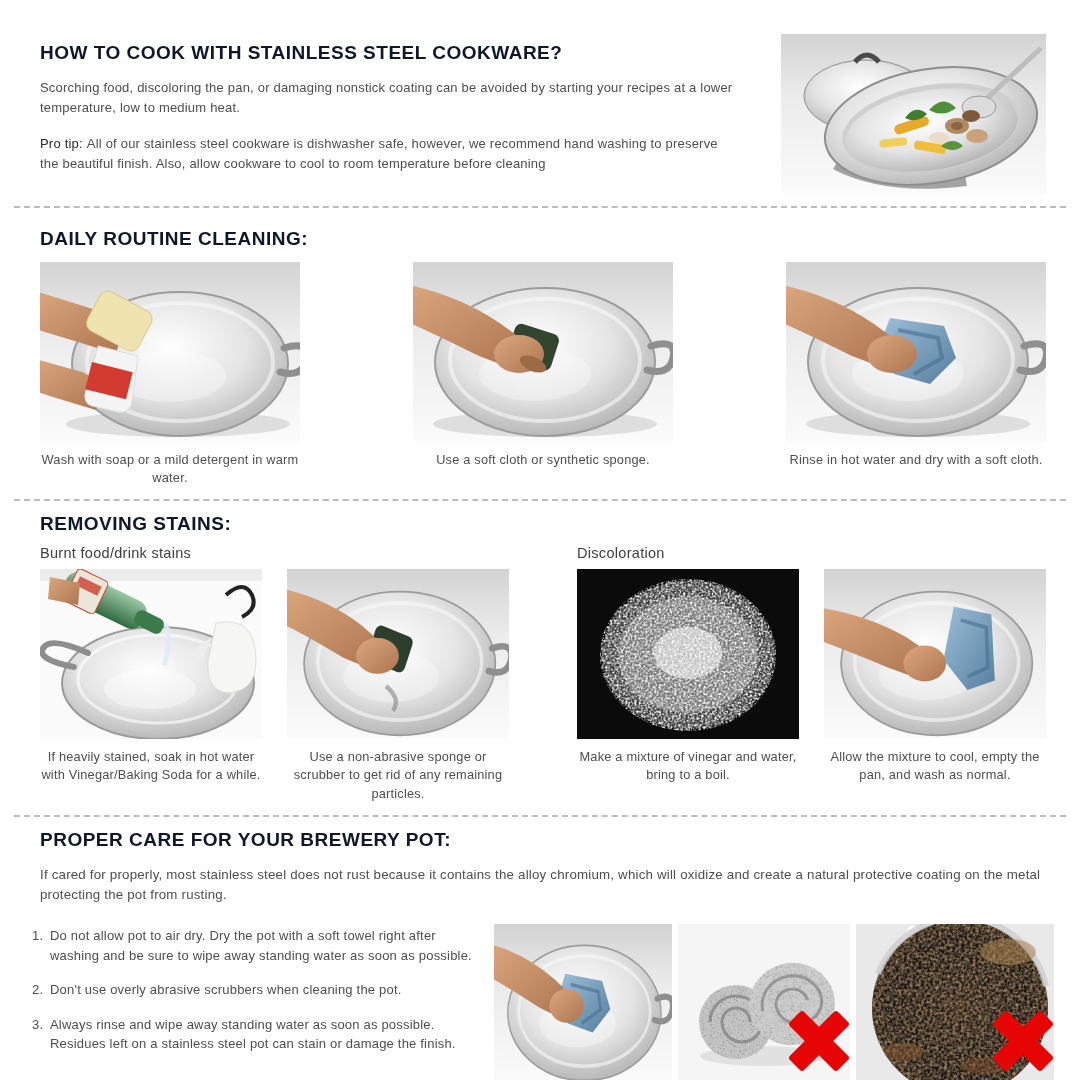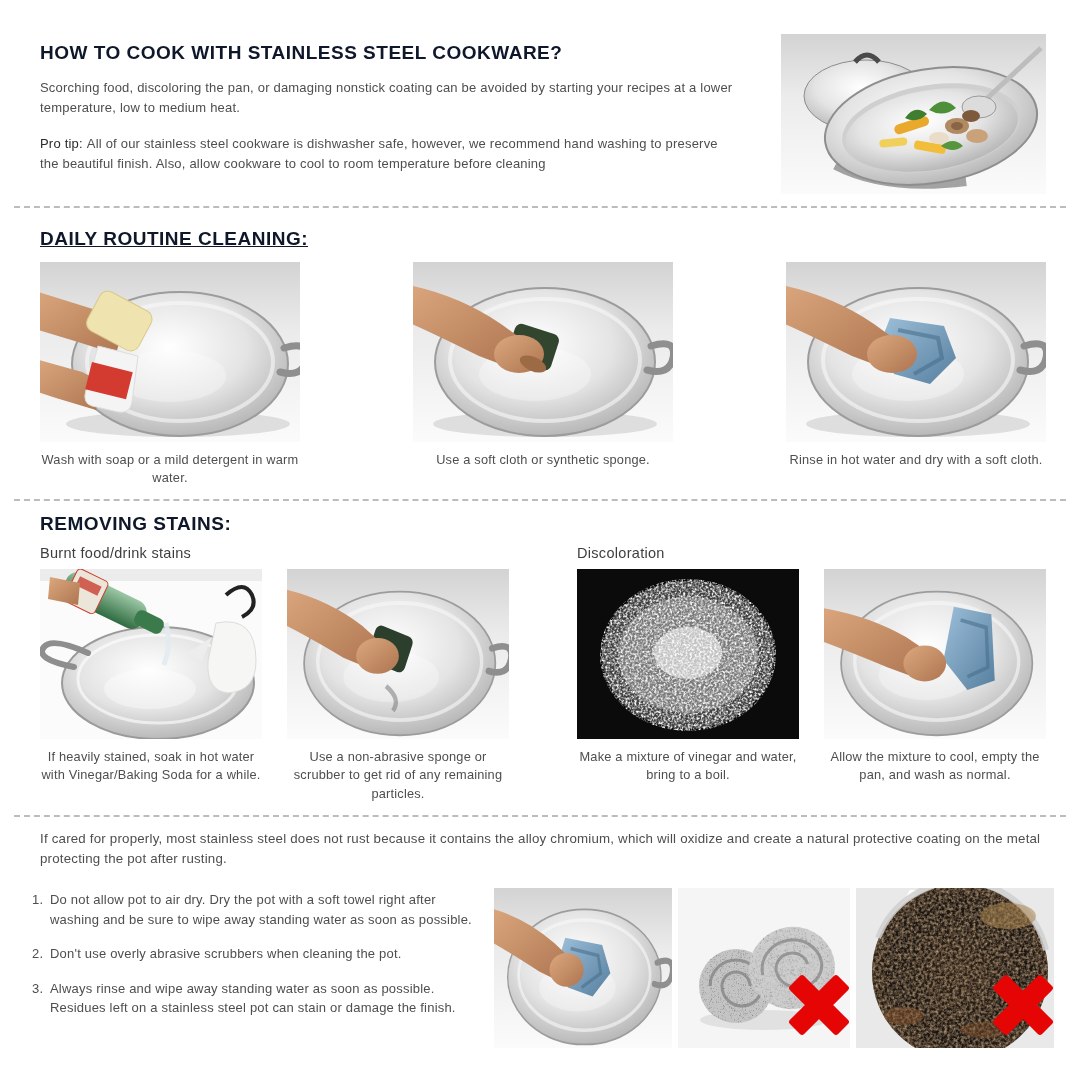--- a/index.html
+++ b/index.html
@@ -35,21 +35,21 @@
 
   
   .fig-row { display:flex; }
   figure { margin:0; }
   figcaption, .cap {
     margin-top:9px; font-size:12.8px; line-height:1.42; text-align:center;
     color:#4e4e4e; letter-spacing:.2px;
   }
 
   
-  .sec-daily h2 { margin:20px 0 12px;text-decoration:underline; }
+  .sec-daily h2 { margin:20px 0 12px; }
   .sec-daily .fig-row { justify-content:space-between; }
   .sec-daily figure { width:260px; }
   .sec-daily .photo { width:260px; height:180px; }
 
   
   .sec-stains h2 { margin:2px 0 10px; }
   .stain-groups { display:flex; gap:52px;justify-content:space-between; }
   .stain-group h3 { margin-bottom:8px; }
   .stain-group .fig-row { gap:25px; }
   .stain-group figure { width:222px; }
@@ -318,21 +318,22 @@
           </figure>
         </div>
       </div>
 
     </div>
   </section>
 
   <hr class="dash">
 
   <section class="sec-care">
-    <p class="care-intro">If cared for properly, most stainless steel does not rust because it contains the alloy chromium, which will oxidize and create a natural protective coating on the metal protecting the pot after rusting.</p>
+    <h2>PROPER CARE FOR YOUR BREWERY POT:</h2>
+    <p class="care-intro">If cared for properly, most stainless steel does not rust because it contains the alloy chromium, which will oxidize and create a natural protective coating on the metal protecting the pot from rusting.</p>
     <div class="care-body">
       <ol class="care-list">
         <li>Do not allow pot to air dry. Dry the pot with a soft towel right after washing and be sure to wipe away standing water as soon as possible.</li>
         <li>Don't use overly abrasive scrubbers when cleaning the pot.</li>
         <li>Always rinse and wipe away standing water as soon as possible. Residues left on a stainless steel pot can stain or damage the finish.</li>
       </ol>
       <div class="care-photos">
 
         <div class="photo p-towel">
           <svg viewBox="0 0 260 180" preserveAspectRatio="none">

